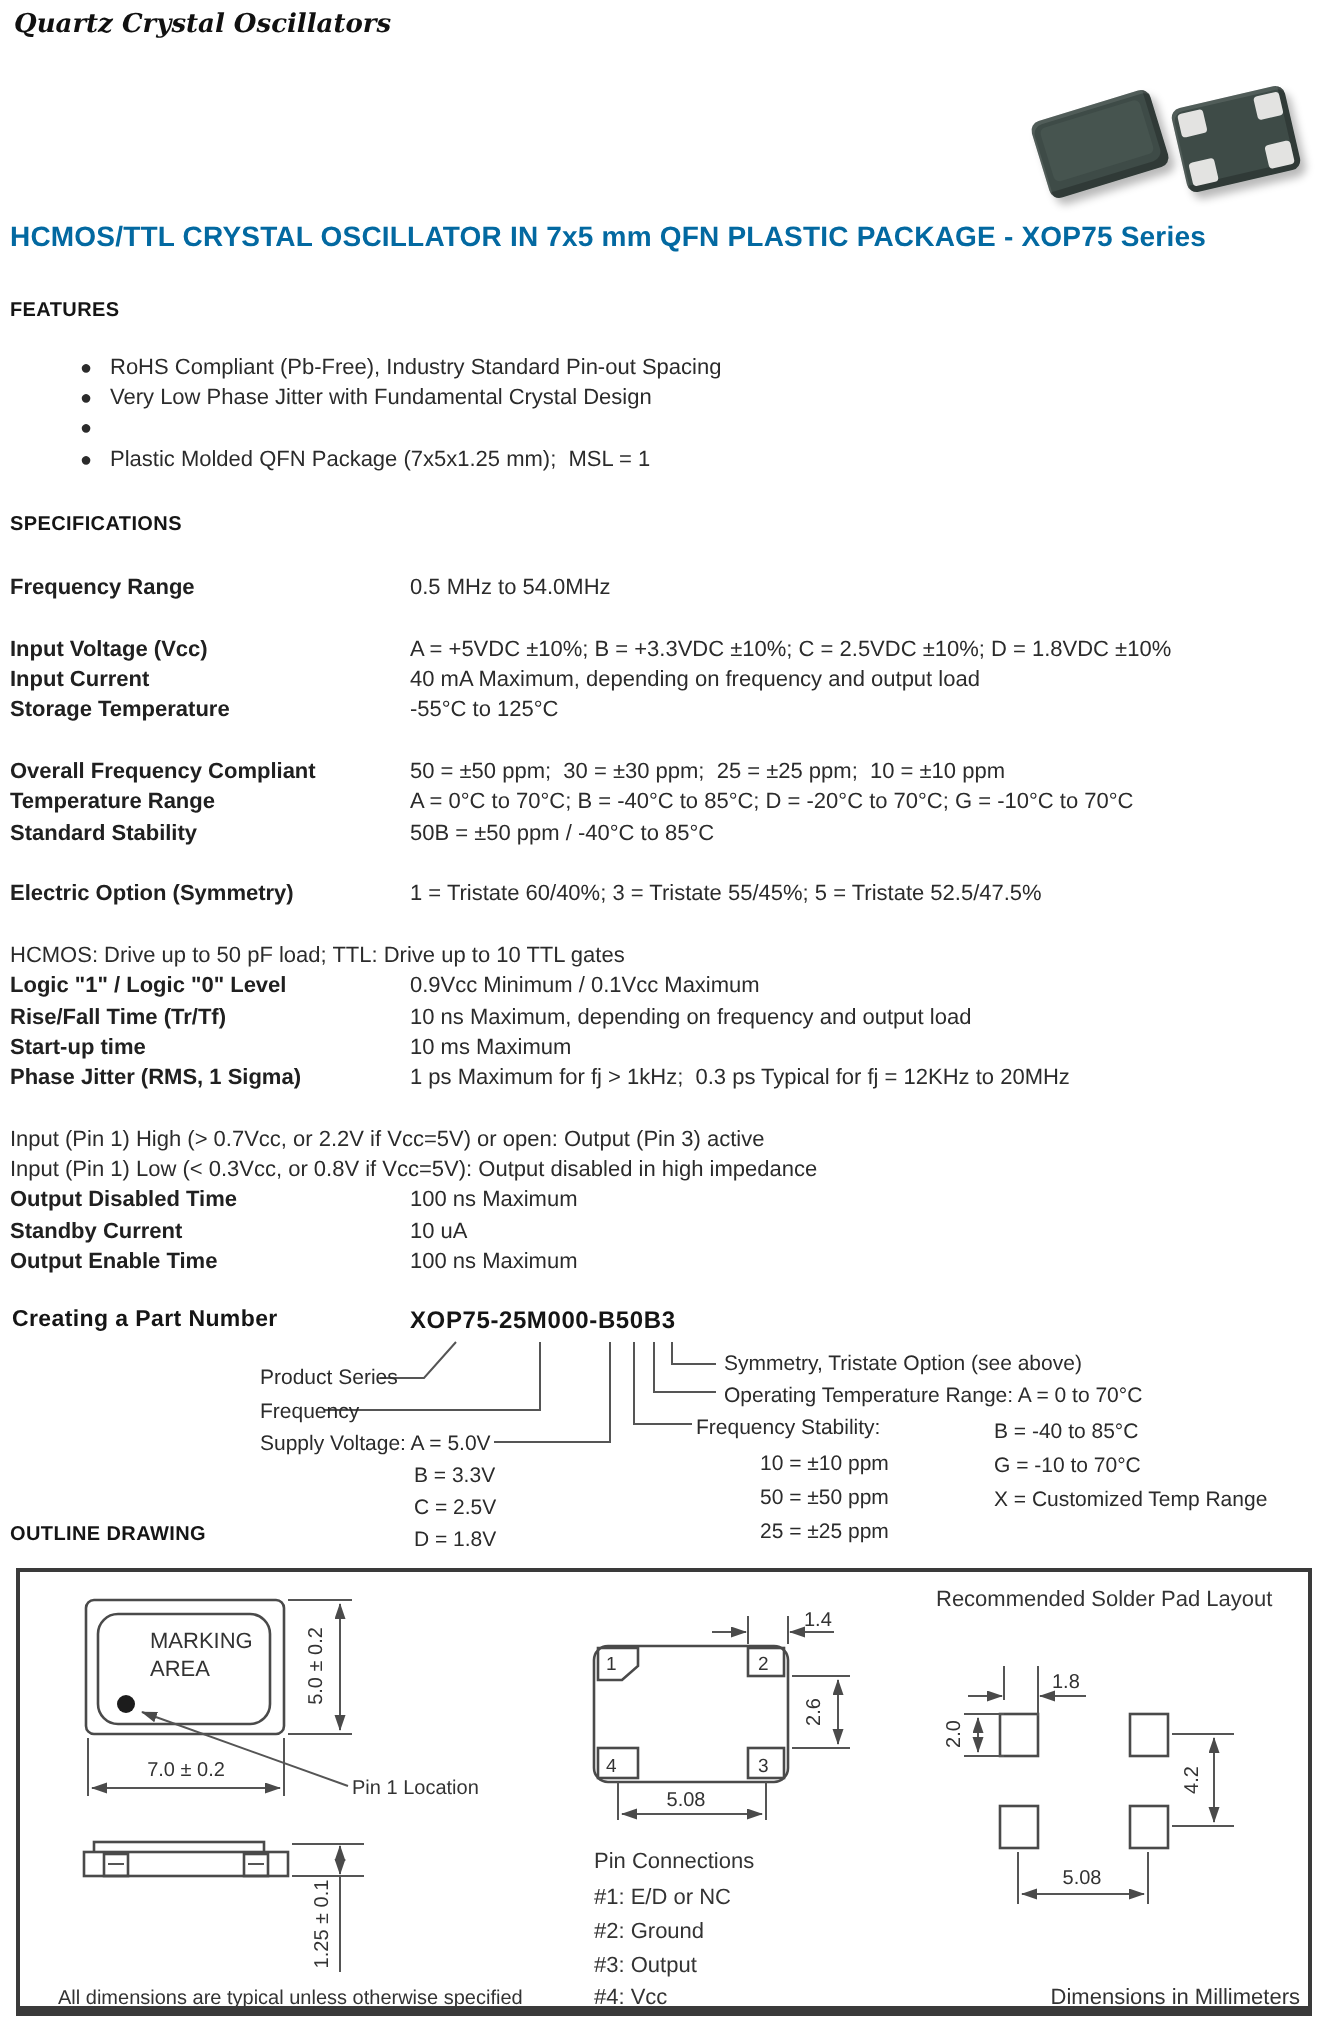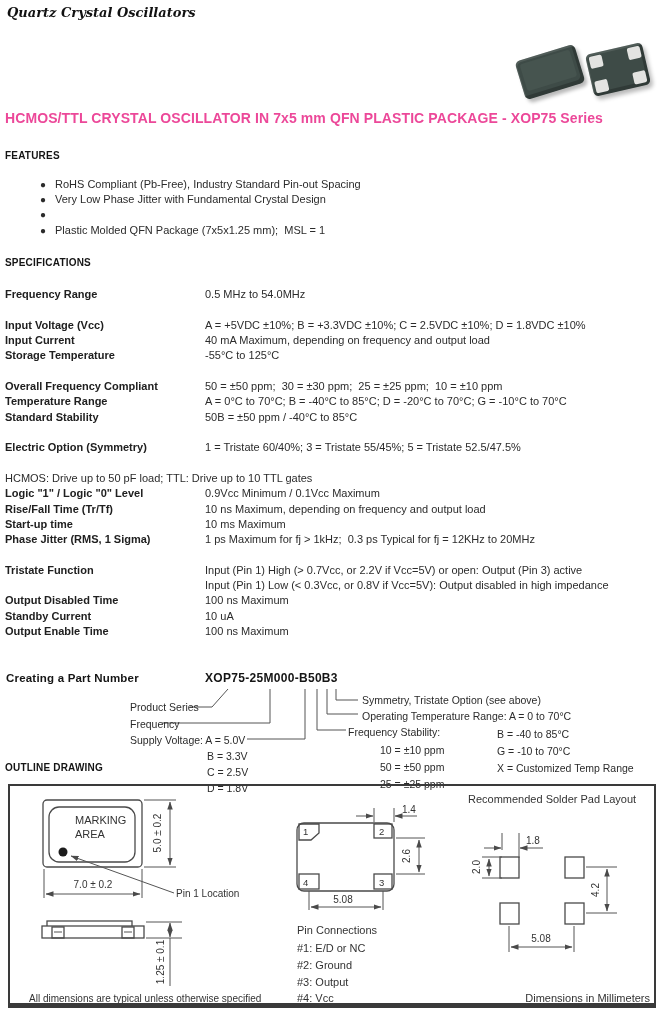--- a/index.html
+++ b/index.html
@@ -17,40 +17,40 @@
         box-shadow:2px 4px 4px rgba(0,0,0,0.28), inset 1px 2px 0 rgba(255,255,255,0.10), inset -3px -4px 0 rgba(0,0,0,0.22);}
   #chip1{left:14px;top:12px;width:62px;height:40px;transform:rotate(-17deg);}
   #chip1 .chip-face{position:absolute;left:4px;top:4px;right:6px;bottom:8px;
         border-radius:3px;background:#46544f;}
   #chip2{left:84px;top:8px;width:58px;height:43px;transform:rotate(-13deg);}
   .pad{position:absolute;width:13px;height:12px;background:#e3e3e1;border-radius:2px;}
   .pad.tl{left:3px;top:3px;} .pad.tr{right:3px;top:3px;}
   .pad.bl{left:3px;bottom:3px;} .pad.br{right:3px;bottom:3px;}
 
   
-  #page-title{left:5px;top:110px;width:660px;font-size:14px;font-weight:bold;color:#ec4899;letter-spacing:0.1px;}
+  #page-title{left:5px;top:110px;width:660px;font-size:14px;font-weight:bold;color:#0369a1;letter-spacing:0.1px;}
   .h2{font-size:10px;font-weight:bold;color:#151515;letter-spacing:0.2px;}
   #features-heading{left:5px;top:150px;}
   #specs-heading{left:5px;top:257px;}
   #outline-heading{left:5px;top:762px;}
 
   
   #features-list{left:40px;top:177px;width:600px;font-size:11px;}
   .feat-row{display:flex;line-height:15.2px;white-space:pre;}
   .bullet{width:15px;flex:none;font-size:10px;}
 
   
   #spec-groups{left:5px;top:287px;width:658px;font-size:11px;}
   .spec-group{margin-bottom:15.4px;}
   .spec-row{display:flex;line-height:15.3px;}
   .spec-label{width:200px;flex:none;font-weight:bold;color:#202020;}
   .spec-value{flex:1;white-space:pre;}
 
   
-  #partnum{left:0;top:668px;width:644px;height:132px;}
+  #partnum{left:0;top:650px;width:644px;height:132px;}
   #pn-heading{left:6px;top:4px;font-size:11.5px;font-weight:bold;color:#151515;}
   #pn-example{left:205px;top:3px;font-size:12px;font-weight:bold;color:#151515;letter-spacing:0.3px;}
   .pn-label{position:absolute;font-size:10.5px;color:#2b2b2b;white-space:pre;}
   #pn-svg{position:absolute;left:0;top:0;}
 
   
   #outline-box{left:8px;top:784px;width:644px;height:217px;
     border:2px solid #3a3a3a;border-bottom-width:5px;}
   #outline-svg{position:absolute;left:0;top:0;}
   text{font-family:"Liberation Sans",sans-serif;fill:#333;}
@@ -144,21 +144,20 @@
         <div class="spec-label">Start-up time</div>
         <div class="spec-value"><div>10 ms Maximum</div></div>
       </div>
       <div class="spec-row">
         <div class="spec-label">Phase Jitter (RMS, 1 Sigma)</div>
         <div class="spec-value"><div>1 ps Maximum for fj &gt; 1kHz;  0.3 ps Typical for fj = 12KHz to 20MHz</div></div>
       </div>
     </div>
     <div class="spec-group">
       <div class="spec-row">
-        <div class="spec-label">Tristate Function</div>
         <div class="spec-value"><div>Input (Pin 1) High (&gt; 0.7Vcc, or 2.2V if Vcc=5V) or open: Output (Pin 3) active</div><div>Input (Pin 1) Low (&lt; 0.3Vcc, or 0.8V if Vcc=5V): Output disabled in high impedance</div></div>
       </div>
       <div class="spec-row">
         <div class="spec-label">Output Disabled Time</div>
         <div class="spec-value"><div>100 ns Maximum</div></div>
       </div>
       <div class="spec-row">
         <div class="spec-label">Standby Current</div>
         <div class="spec-value"><div>10 uA</div></div>
       </div>

